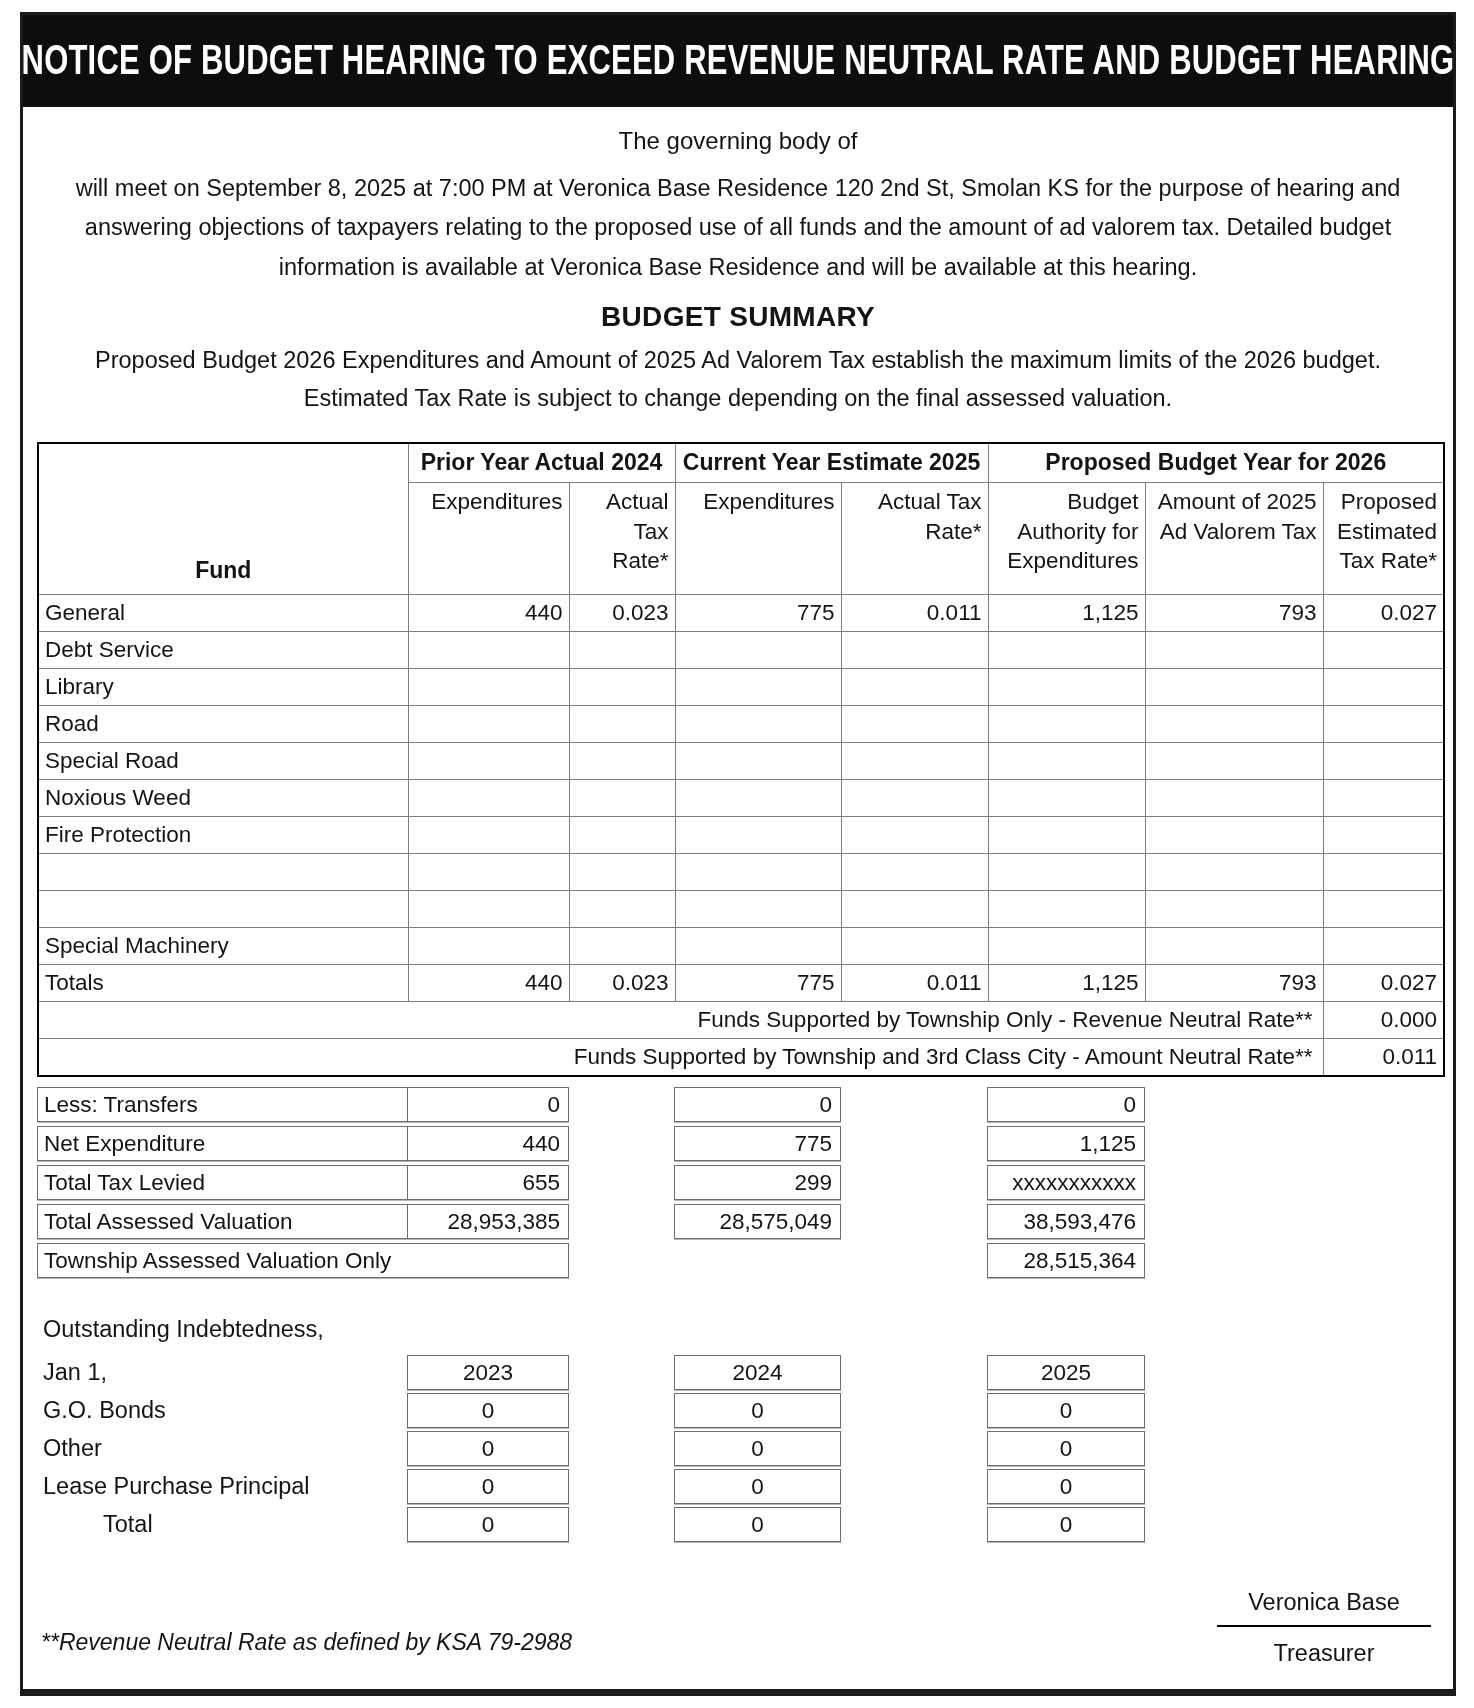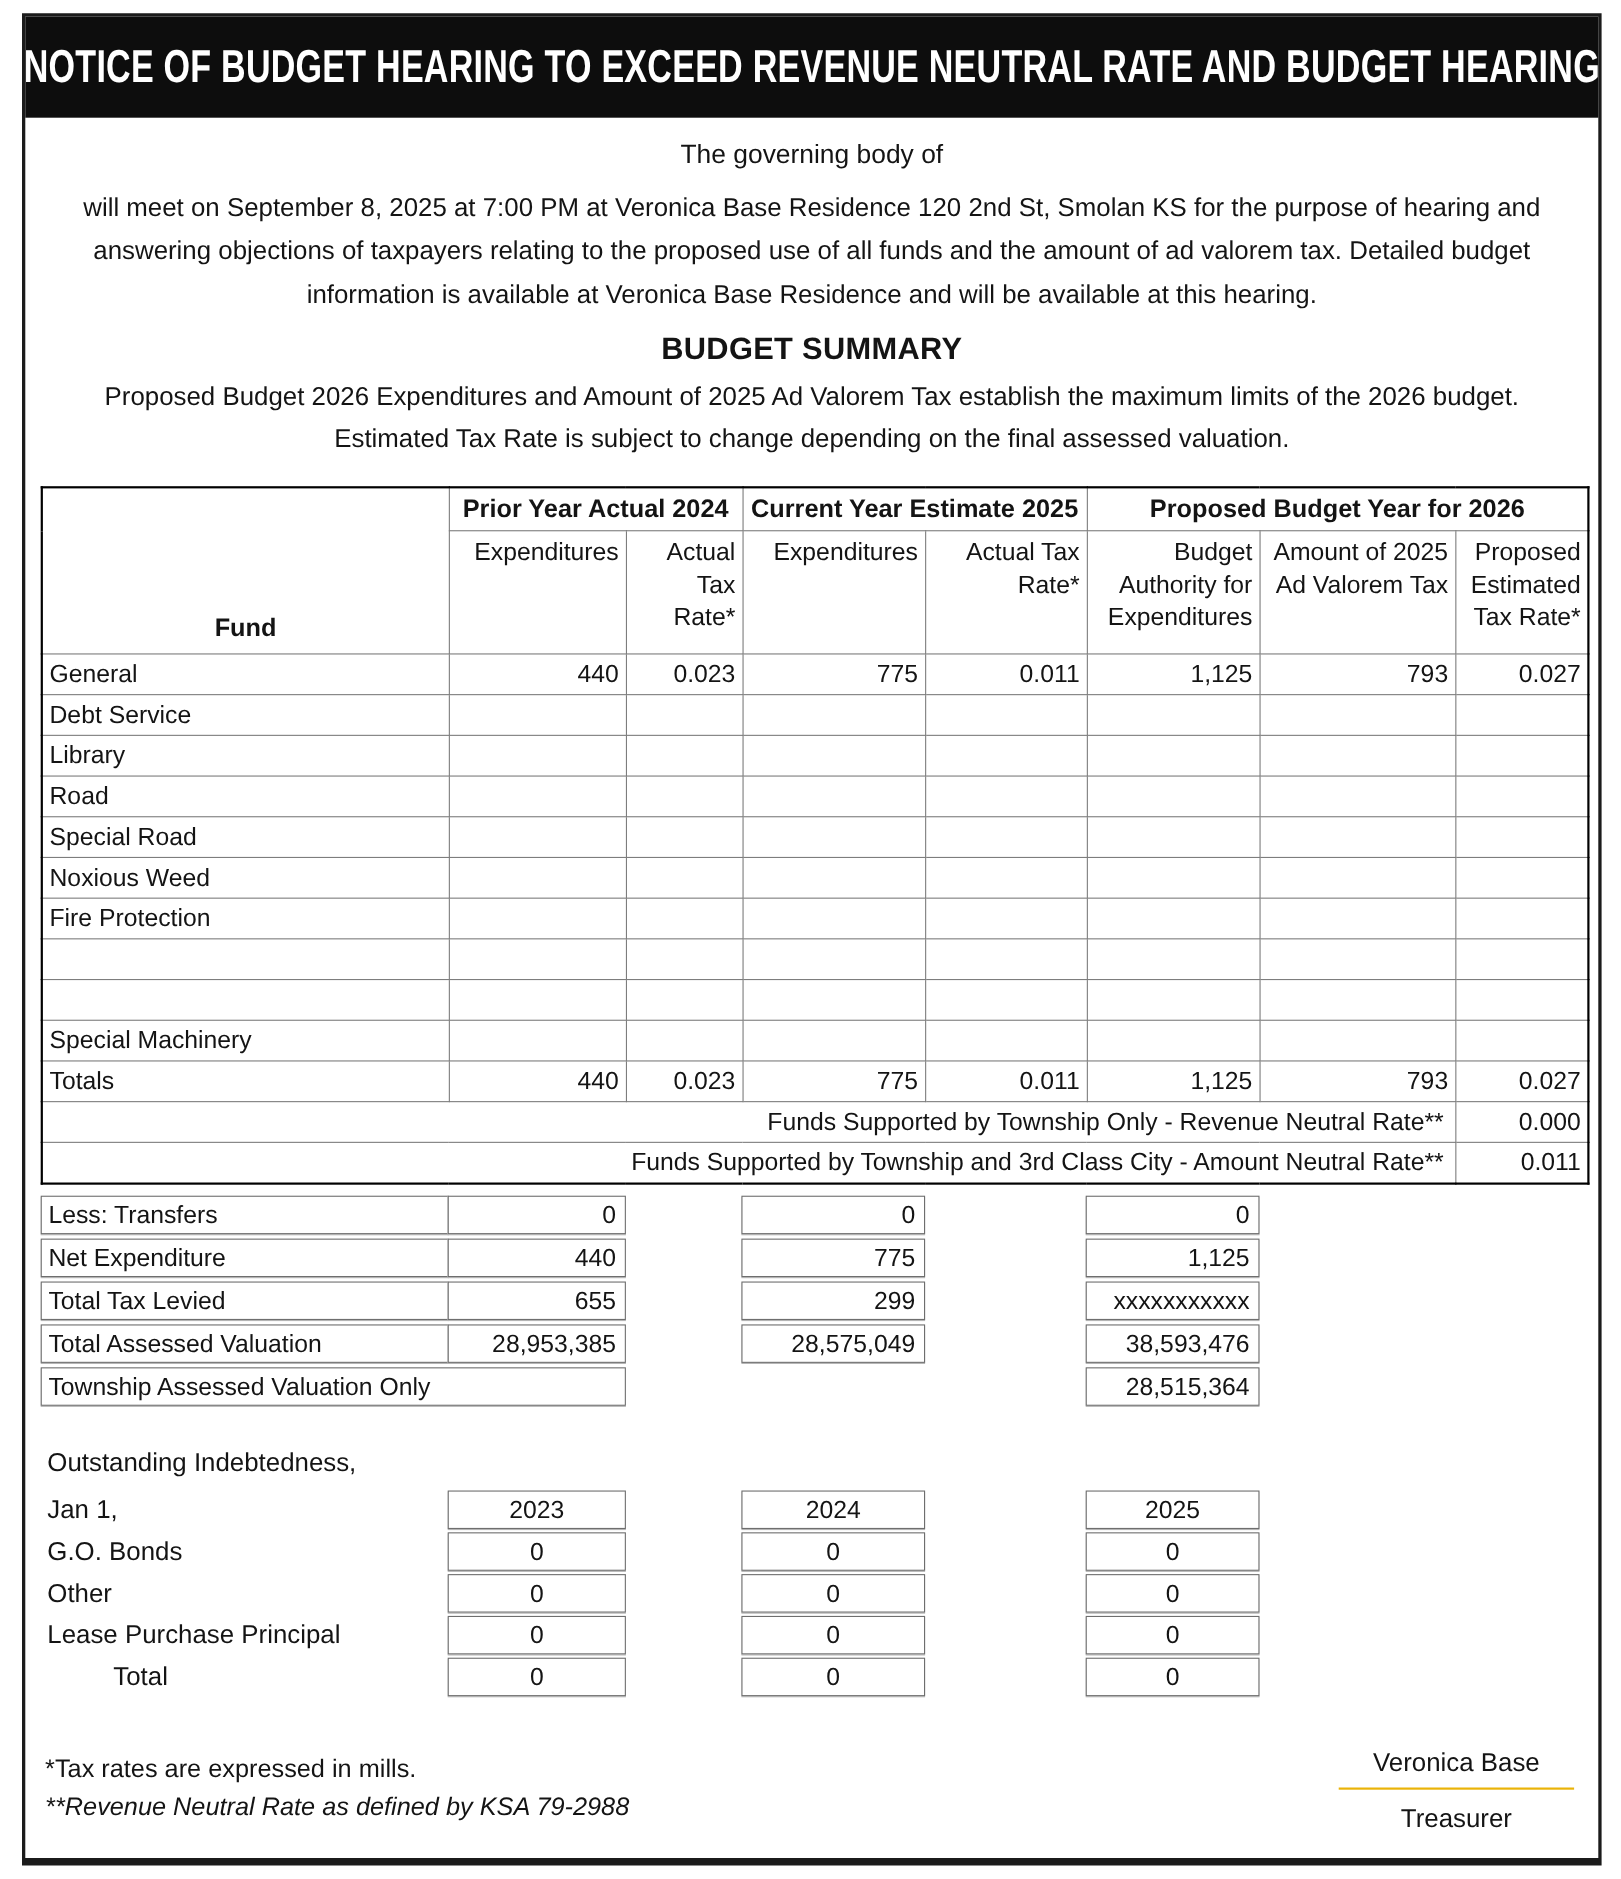--- a/index.html
+++ b/index.html
@@ -98,21 +98,21 @@
   
   .footnotes {
     position: absolute; left: 18px; bottom: 30px;
     font-size: 23px; line-height: 1.5;
   }
   .fn2 { font-style: italic; }
   .signature {
     position: absolute; right: 22px; bottom: 22px;
     width: 214px; text-align: center; font-size: 23.5px;
   }
-  .sig-name { padding-bottom: 9px; border-bottom: 2px solid #eab308; }
+  .sig-name { padding-bottom: 9px; border-bottom: 2px solid #000000; }
   .sig-title { padding-top: 13px; }
 </style>
 </head>
 <body>
 
 <div class="page">
 
   <div class="title-bar">
     <span class="title-text">NOTICE OF BUDGET HEARING TO EXCEED REVENUE NEUTRAL RATE AND BUDGET HEARING</span>
   </div>
@@ -331,21 +331,20 @@
     </div>
     <div class="ind-row">
       <span class="ind-lbl indent">Total</span>
       <div class="box b1">0</div>
       <div class="box b2">0</div>
       <div class="box b3">0</div>
     </div>
   </div>
 
   <div class="footnotes">
-    <div class="fn1">*Tax rates are expressed in mills.</div>
     <div class="fn2">**Revenue Neutral Rate as defined by KSA 79-2988</div>
   </div>
   <div class="signature">
     <div class="sig-name">Veronica Base</div>
     <div class="sig-title">Treasurer</div>
   </div>
 
 </div>
 
 </body></html>

